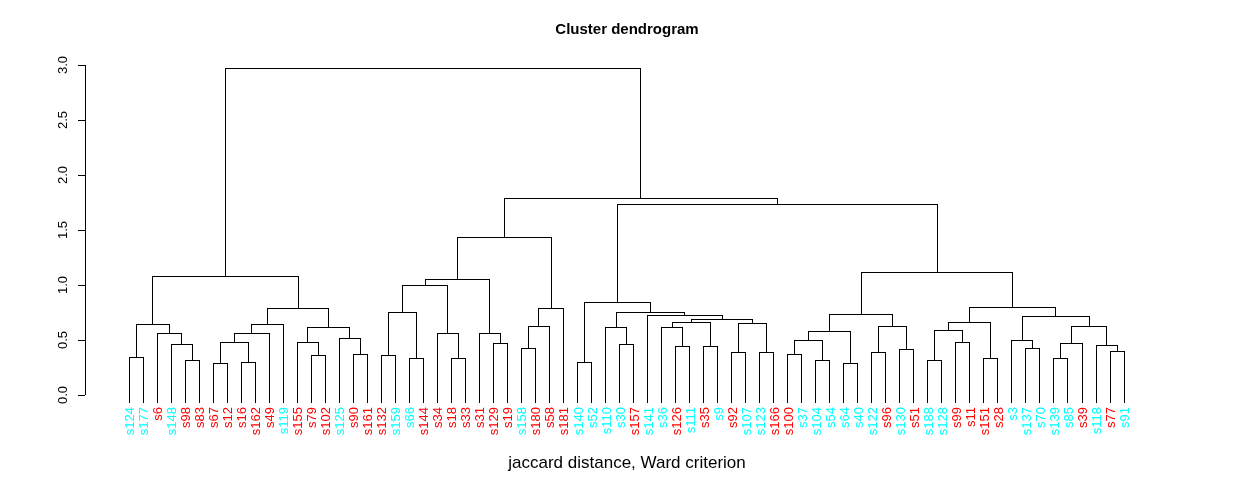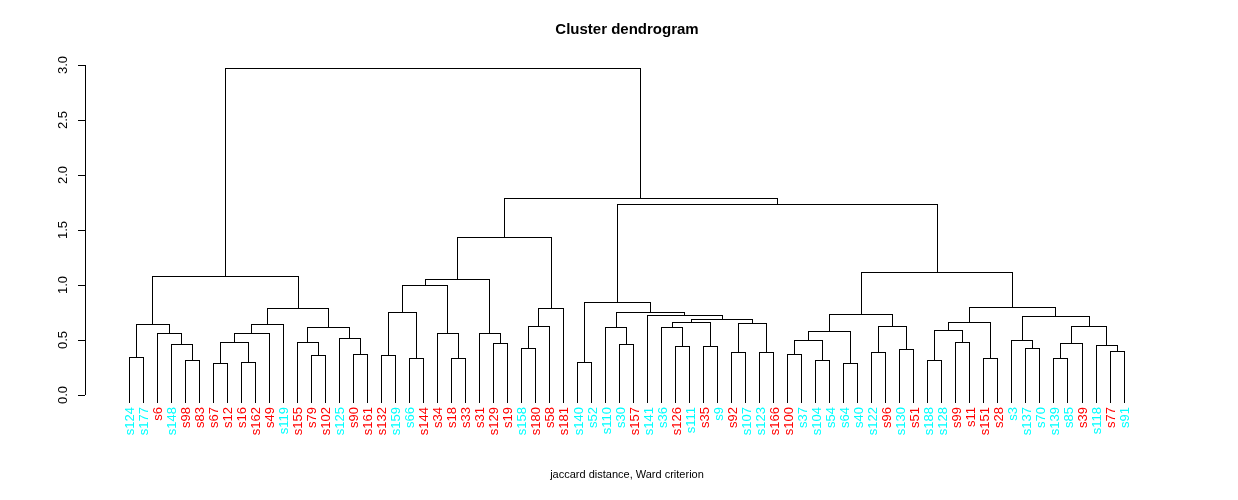--- a/index.html
+++ b/index.html
@@ -3,21 +3,21 @@
 <meta charset="utf-8">
 <style>
   html,body{margin:0;padding:0;background:#ffffff;}
   body{width:1238px;height:500px;position:relative;overflow:hidden;
        font-family:"Liberation Sans","DejaVu Sans",sans-serif;}
   #plot{position:absolute;left:0;top:0;width:1238px;height:500px;}
   #dendro-svg{position:absolute;left:0;top:0;}
   .title{position:absolute;left:627px;top:28px;transform:translate(-50%,-50%);
          font-size:15px;font-weight:bold;color:#000;white-space:nowrap;text-align:center;}
   .xlabel{position:absolute;left:627px;top:463px;transform:translate(-50%,-50%);
-          font-size:11px;color:#000;white-space:nowrap;margin-top:11px;}
+          font-size:17px;color:#000;white-space:nowrap;}
   .ytick-label{position:absolute;font-size:13px;color:#000;white-space:nowrap;
                transform:translate(-50%,-50%) rotate(-90deg);}
   .leaf-label{position:absolute;font-size:13px;white-space:nowrap;
               transform-origin:top left;
               transform:rotate(-90deg) translateX(-100%);}
 </style>
 </head>
 <body>
 
 <div id="plot">

